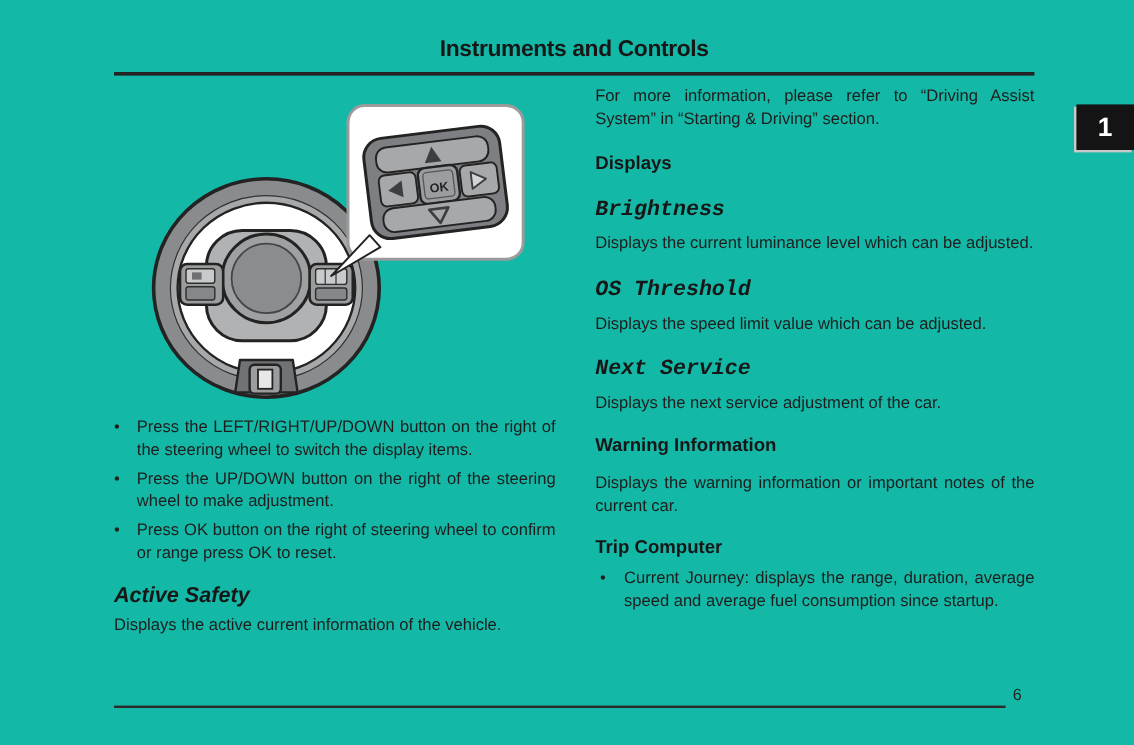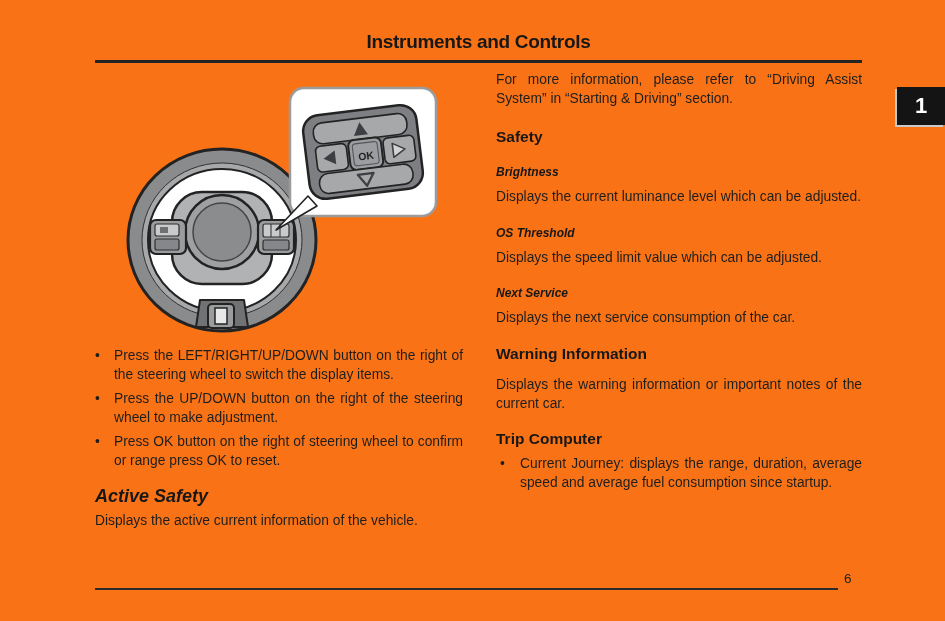--- a/index.html
+++ b/index.html
@@ -1,18 +1,18 @@
 <!DOCTYPE html>
 <html><head>
 <meta charset="utf-8">
 <style>
   * { margin:0; padding:0; box-sizing:border-box; }
   html,body { background:#ffffff; }
   .page {
-    position:relative; width:945px; height:621px; background:#f97316;
+    position:relative; width:945px; height:621px; background:#14b8a6;
     font-family:"Liberation Sans", sans-serif; color:#1e1e1e; overflow:hidden;
   }
   .title {
     position:absolute; top:31px; left:95px; width:767px; text-align:center;
     font-size:19px; font-weight:bold; letter-spacing:-0.3px; color:#171717;
   }
   .top-rule { position:absolute; top:60px; left:95px; width:767px; height:3px; background:#242424; }
   .bottom-rule { position:absolute; top:588px; left:95px; width:743px; height:2px; background:#2b2b2b; }
   .page-number { position:absolute; top:571px; left:844px; font-size:13.5px; color:#232323; }
   .chapter-tab {
@@ -28,21 +28,21 @@
   p, li { font-size:13.8px; line-height:18.6px; text-align:justify; }
   ul.bullets { list-style:none; }
   ul.bullets li { display:flex; }
   ul.bullets li + li { margin-top:6px; }
   .bullet-marker { flex:none; width:19px; text-align:left; }
   ul.bullets .b-text { flex:1; text-align:justify; }
 
   h2.sans-head { font-size:15.5px; font-weight:bold; color:#171717; }
   h3.italic-sans { font-size:18px; font-weight:bold; font-style:italic; color:#171717; }
   h4.italic-serif {
-    font-family:Liberation Sans, sans-serif; font-size:12px; font-weight:bold;
+    font-family:Liberation Mono, monospace; font-size:18px; font-weight:bold;
     font-style:italic; color:#171717;
   }
 
   
   .rc-setting   { margin-top:20px; }
   .rc-sub-head  { margin-top:19px; }
   .rc-sub-text  { margin-top:9px; }
   .rc-warn-head { margin-top:17px; }
   .rc-warn-text { margin-top:13px; }
   .rc-trip-head { margin-top:17px; }
@@ -127,30 +127,30 @@
         <span class="b-text">Press OK button on the right of steering wheel to confirm or range press OK to reset.</span>
       </li>
     </ul>
     <h3 class="italic-sans lc-as-head">Active Safety</h3>
     <p class="lc-as-text">Displays the active current information of the vehicle.</p>
   </div>
 
   <div class="right-col">
     <p>For more information, please refer to “Driving Assist System” in “Starting &amp; Driving” section.</p>
 
-    <h2 class="sans-head rc-setting">Safety</h2>
+    <h2 class="sans-head rc-setting">Displays</h2>
 
     <h4 class="italic-serif rc-sub-head">Brightness</h4>
     <p class="rc-sub-text">Displays the current luminance level which can be adjusted.</p>
 
     <h4 class="italic-serif rc-sub-head">OS Threshold</h4>
     <p class="rc-sub-text">Displays the speed limit value which can be adjusted.</p>
 
     <h4 class="italic-serif rc-sub-head">Next Service</h4>
-    <p class="rc-sub-text">Displays the next service consumption of the car.</p>
+    <p class="rc-sub-text">Displays the next service adjustment of the car.</p>
 
     <h2 class="sans-head rc-warn-head">Warning Information</h2>
     <p class="rc-warn-text">Displays the warning information or important notes of the current car.</p>
 
     <h2 class="sans-head rc-trip-head">Trip Computer</h2>
     <ul class="bullets rc-trip-list">
       <li>
         <span class="bullet-marker">•</span>
         <span class="b-text">Current Journey: displays the range, duration, average speed and average fuel consumption since startup.</span>
       </li>

